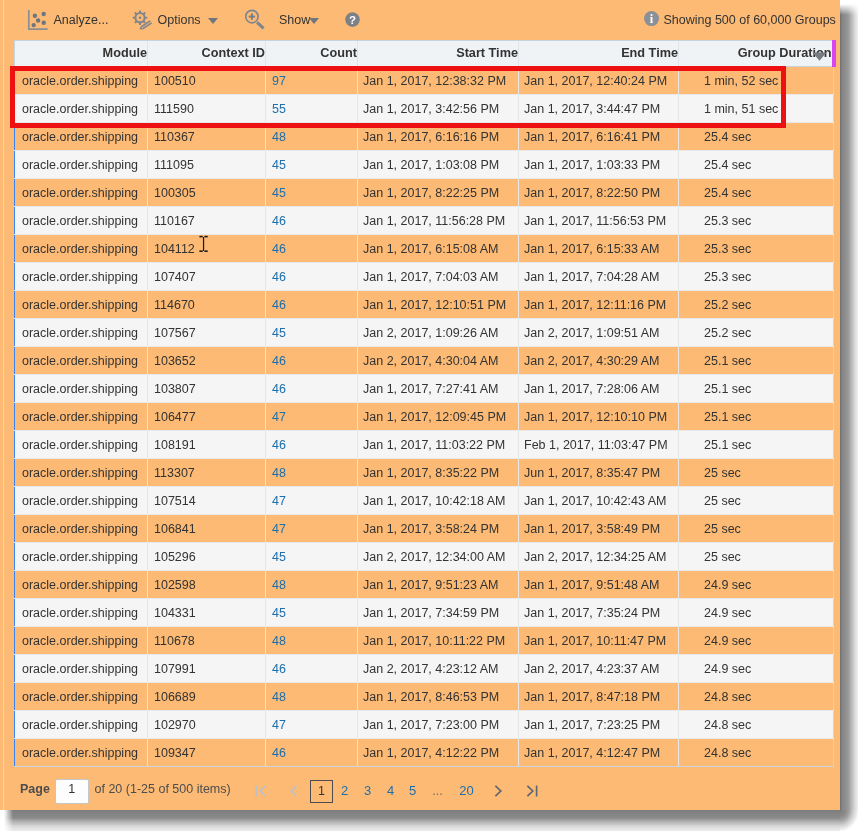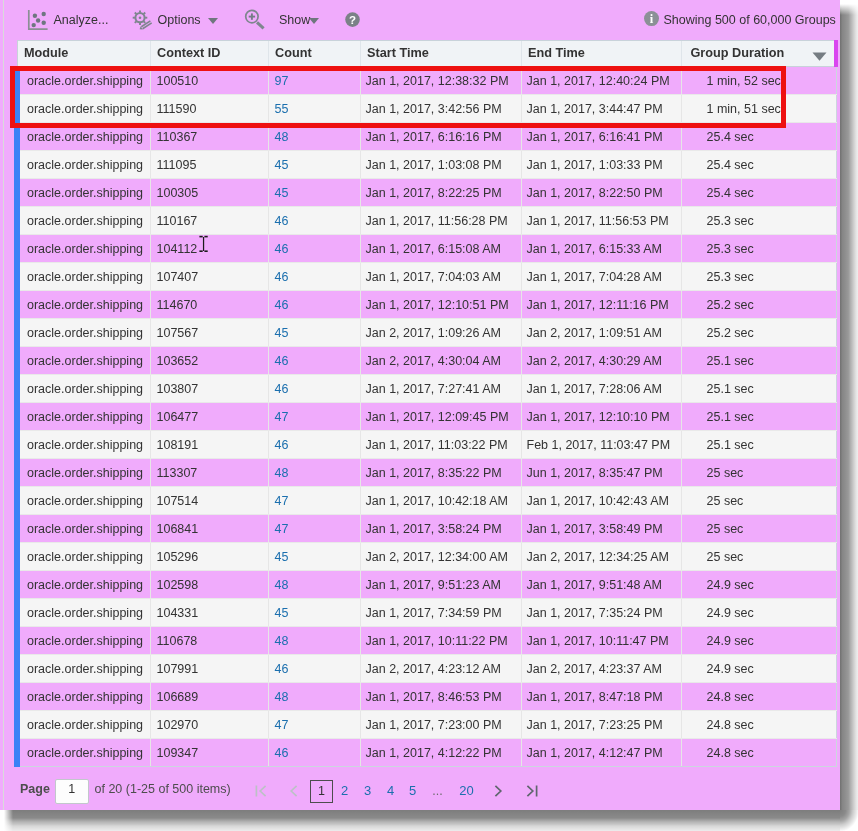--- a/index.html
+++ b/index.html
@@ -1,45 +1,45 @@
 <!DOCTYPE html>
 <html><head>
 <meta charset="utf-8">
 <style>
   * { margin:0; padding:0; box-sizing:border-box; }
   html,body { width:858px; height:831px; background:#ffffff; overflow:hidden;
     font-family:"Liberation Sans", sans-serif; }
-  #panel { position:absolute; left:0; top:0; width:840px; height:810px; background:#f0abfc; }
+  #panel { position:absolute; left:0; top:0; width:840px; height:810px; background:#fdba74; }
   #sh-right { position:absolute; left:839.5px; top:4px; width:18.5px; height:806px;
     background:linear-gradient(to right, rgba(0,0,0,.56) 0%, rgba(0,0,0,.48) 13%, rgba(0,0,0,.44) 30%, rgba(0,0,0,.40) 46%, rgba(0,0,0,.29) 62%, rgba(0,0,0,.18) 78%, rgba(0,0,0,.11) 89%, rgba(0,0,0,.066) 100%); }
   #sh-bottom { position:absolute; left:4px; top:810px; width:835.5px; height:21px;
     background:linear-gradient(to bottom, rgba(0,0,0,.51) 0%, rgba(0,0,0,.46) 38%, rgba(0,0,0,.37) 48%, rgba(0,0,0,.29) 57%, rgba(0,0,0,.23) 67%, rgba(0,0,0,.16) 76%, rgba(0,0,0,.12) 86%, rgba(0,0,0,.075) 100%); }
   #sh-corner { position:absolute; left:839.5px; top:810px; width:18.5px; height:21px;
     background:radial-gradient(ellipse 18.5px 21px at top left, rgba(0,0,0,.51) 0%, rgba(0,0,0,.46) 30%, rgba(0,0,0,.36) 50%, rgba(0,0,0,.20) 70%, rgba(0,0,0,.09) 88%, rgba(0,0,0,0) 103%); }
   #sh-fade-l { position:absolute; left:4px; top:810px; width:9px; height:21px;
     background:linear-gradient(to right, rgba(255,255,255,1), rgba(255,255,255,0)); }
   #sh-fade-t { position:absolute; left:839.5px; top:4px; width:18.5px; height:11px;
     background:linear-gradient(to bottom, rgba(255,255,255,1), rgba(255,255,255,0)); }
   #leftline { position:absolute; left:2.5px; top:0; width:1.5px; height:810px; background:#dadada; }
 
   
   .tbtext { position:absolute; font-size:12.5px; line-height:12.5px; top:13.5px; color:#333; white-space:nowrap; }
   .arrow { position:absolute; width:0; height:0; border-left:5.3px solid transparent;
     border-right:5.3px solid transparent; border-top:6px solid #6f767e; top:18px; }
 
   
   #tbl { position:absolute; left:14px; top:40px; width:819px; border-collapse:collapse;
     table-layout:fixed; font-size:12.5px; color:#333; }
-  #tbl th { background:#f0f3f6; font-weight:bold; text-align:left; height:26px;
+  #tbl th { background:#f0f3f6; font-weight:bold; text-align:right; height:26px;
     padding:0 0 1.5px 6.5px; border:1px solid #c8d2da; border-left:1px solid #dfe5ea; border-right:none; font-size:12.7px; }
   #tbl th:first-child { border-left:1px solid #c8d2da; }
   #tbl th:last-child { border-right:4px solid #d946ef; }
   #tbl td { height:28px; padding:0 0 0 6px; border-bottom:1px solid #e9e9e9;
     border-left:1px solid #e6e6e6; white-space:nowrap; overflow:hidden; }
-  #tbl td:first-child { border-left:6px solid #3b82f6; padding-left:7px; }
+  #tbl td:first-child { border-left:1px solid #3b82f6; padding-left:7px; }
   #tbl td:nth-child(4), #tbl td:nth-child(5) { padding-left:5px; }
   #tbl td:last-child { border-right:1px solid #ccd6de; padding-left:25px; }
   #tbl tr.even td { background:#f5f5f5; }
   #tbl tr:last-child td { border-bottom:1px solid #ccd6de; }
   #tbl td.cnt { color:#1b6fae; }
   #redbox { position:absolute; left:10px; top:65.5px; width:776px; height:62px;
     border:5px solid #ee1111; z-index:5; }
 
   
   .pg { position:absolute; font-size:12.5px; line-height:12.5px; color:#4d4d4d; top:783px; }

